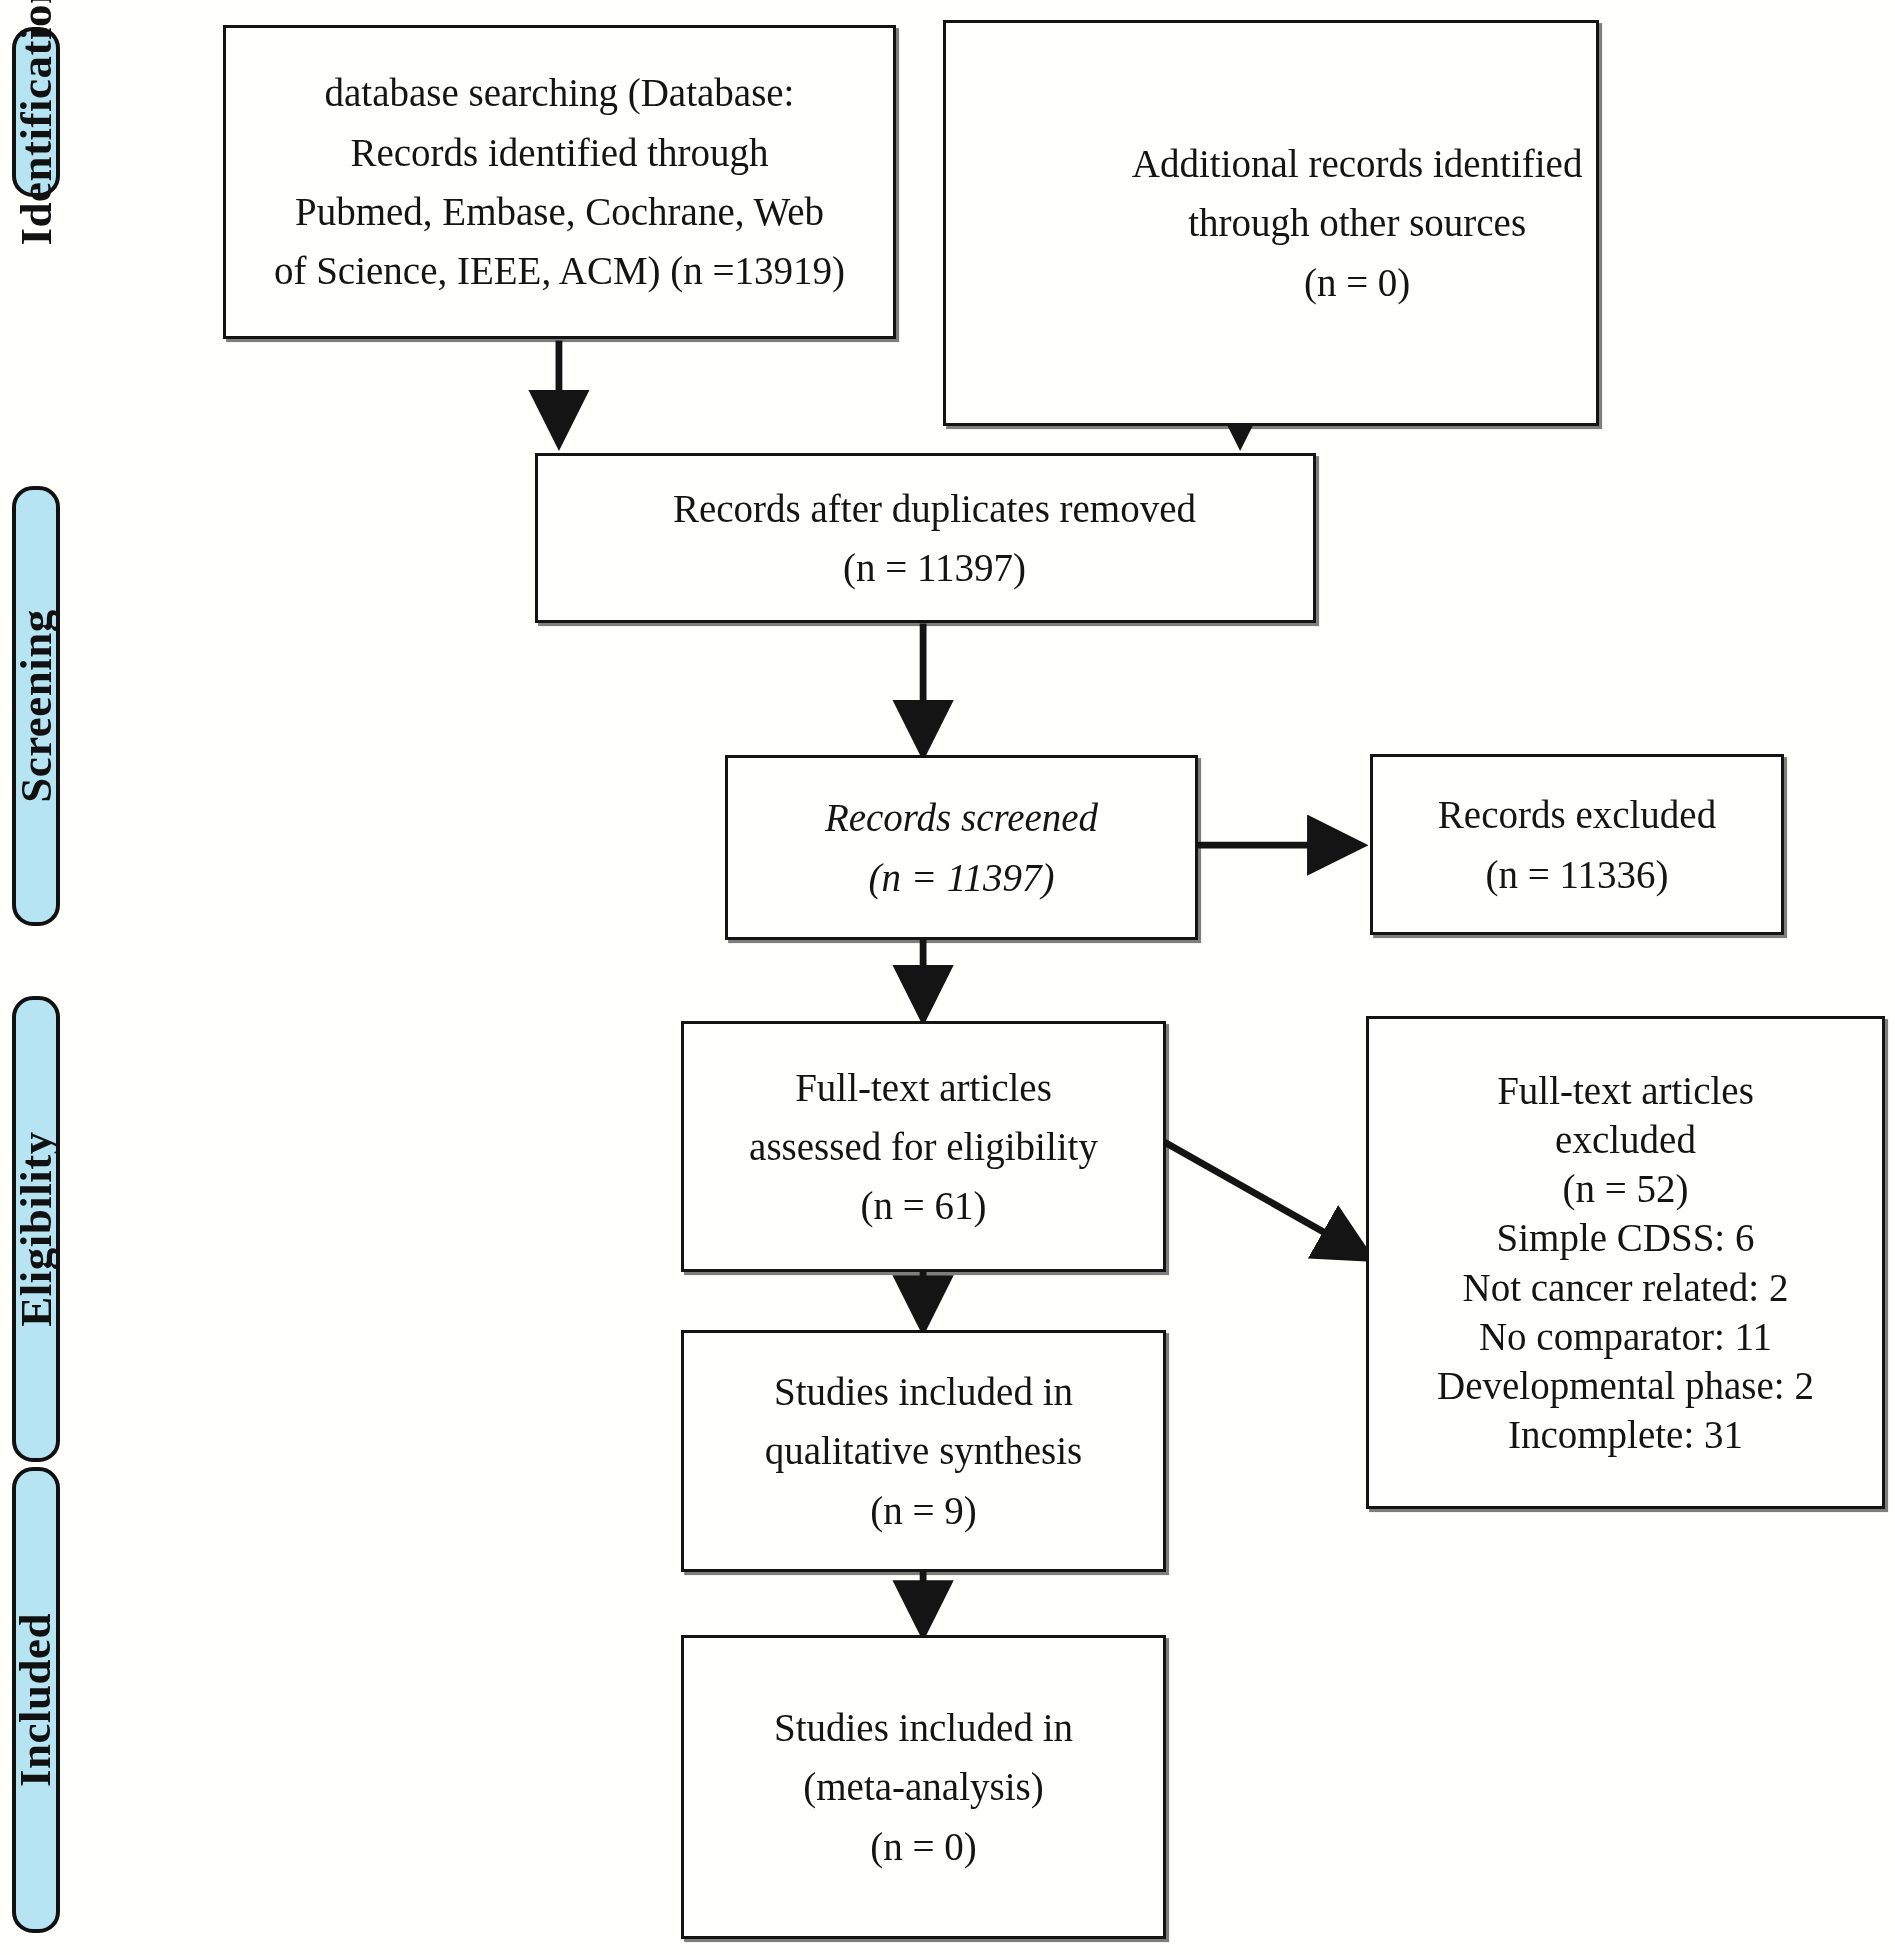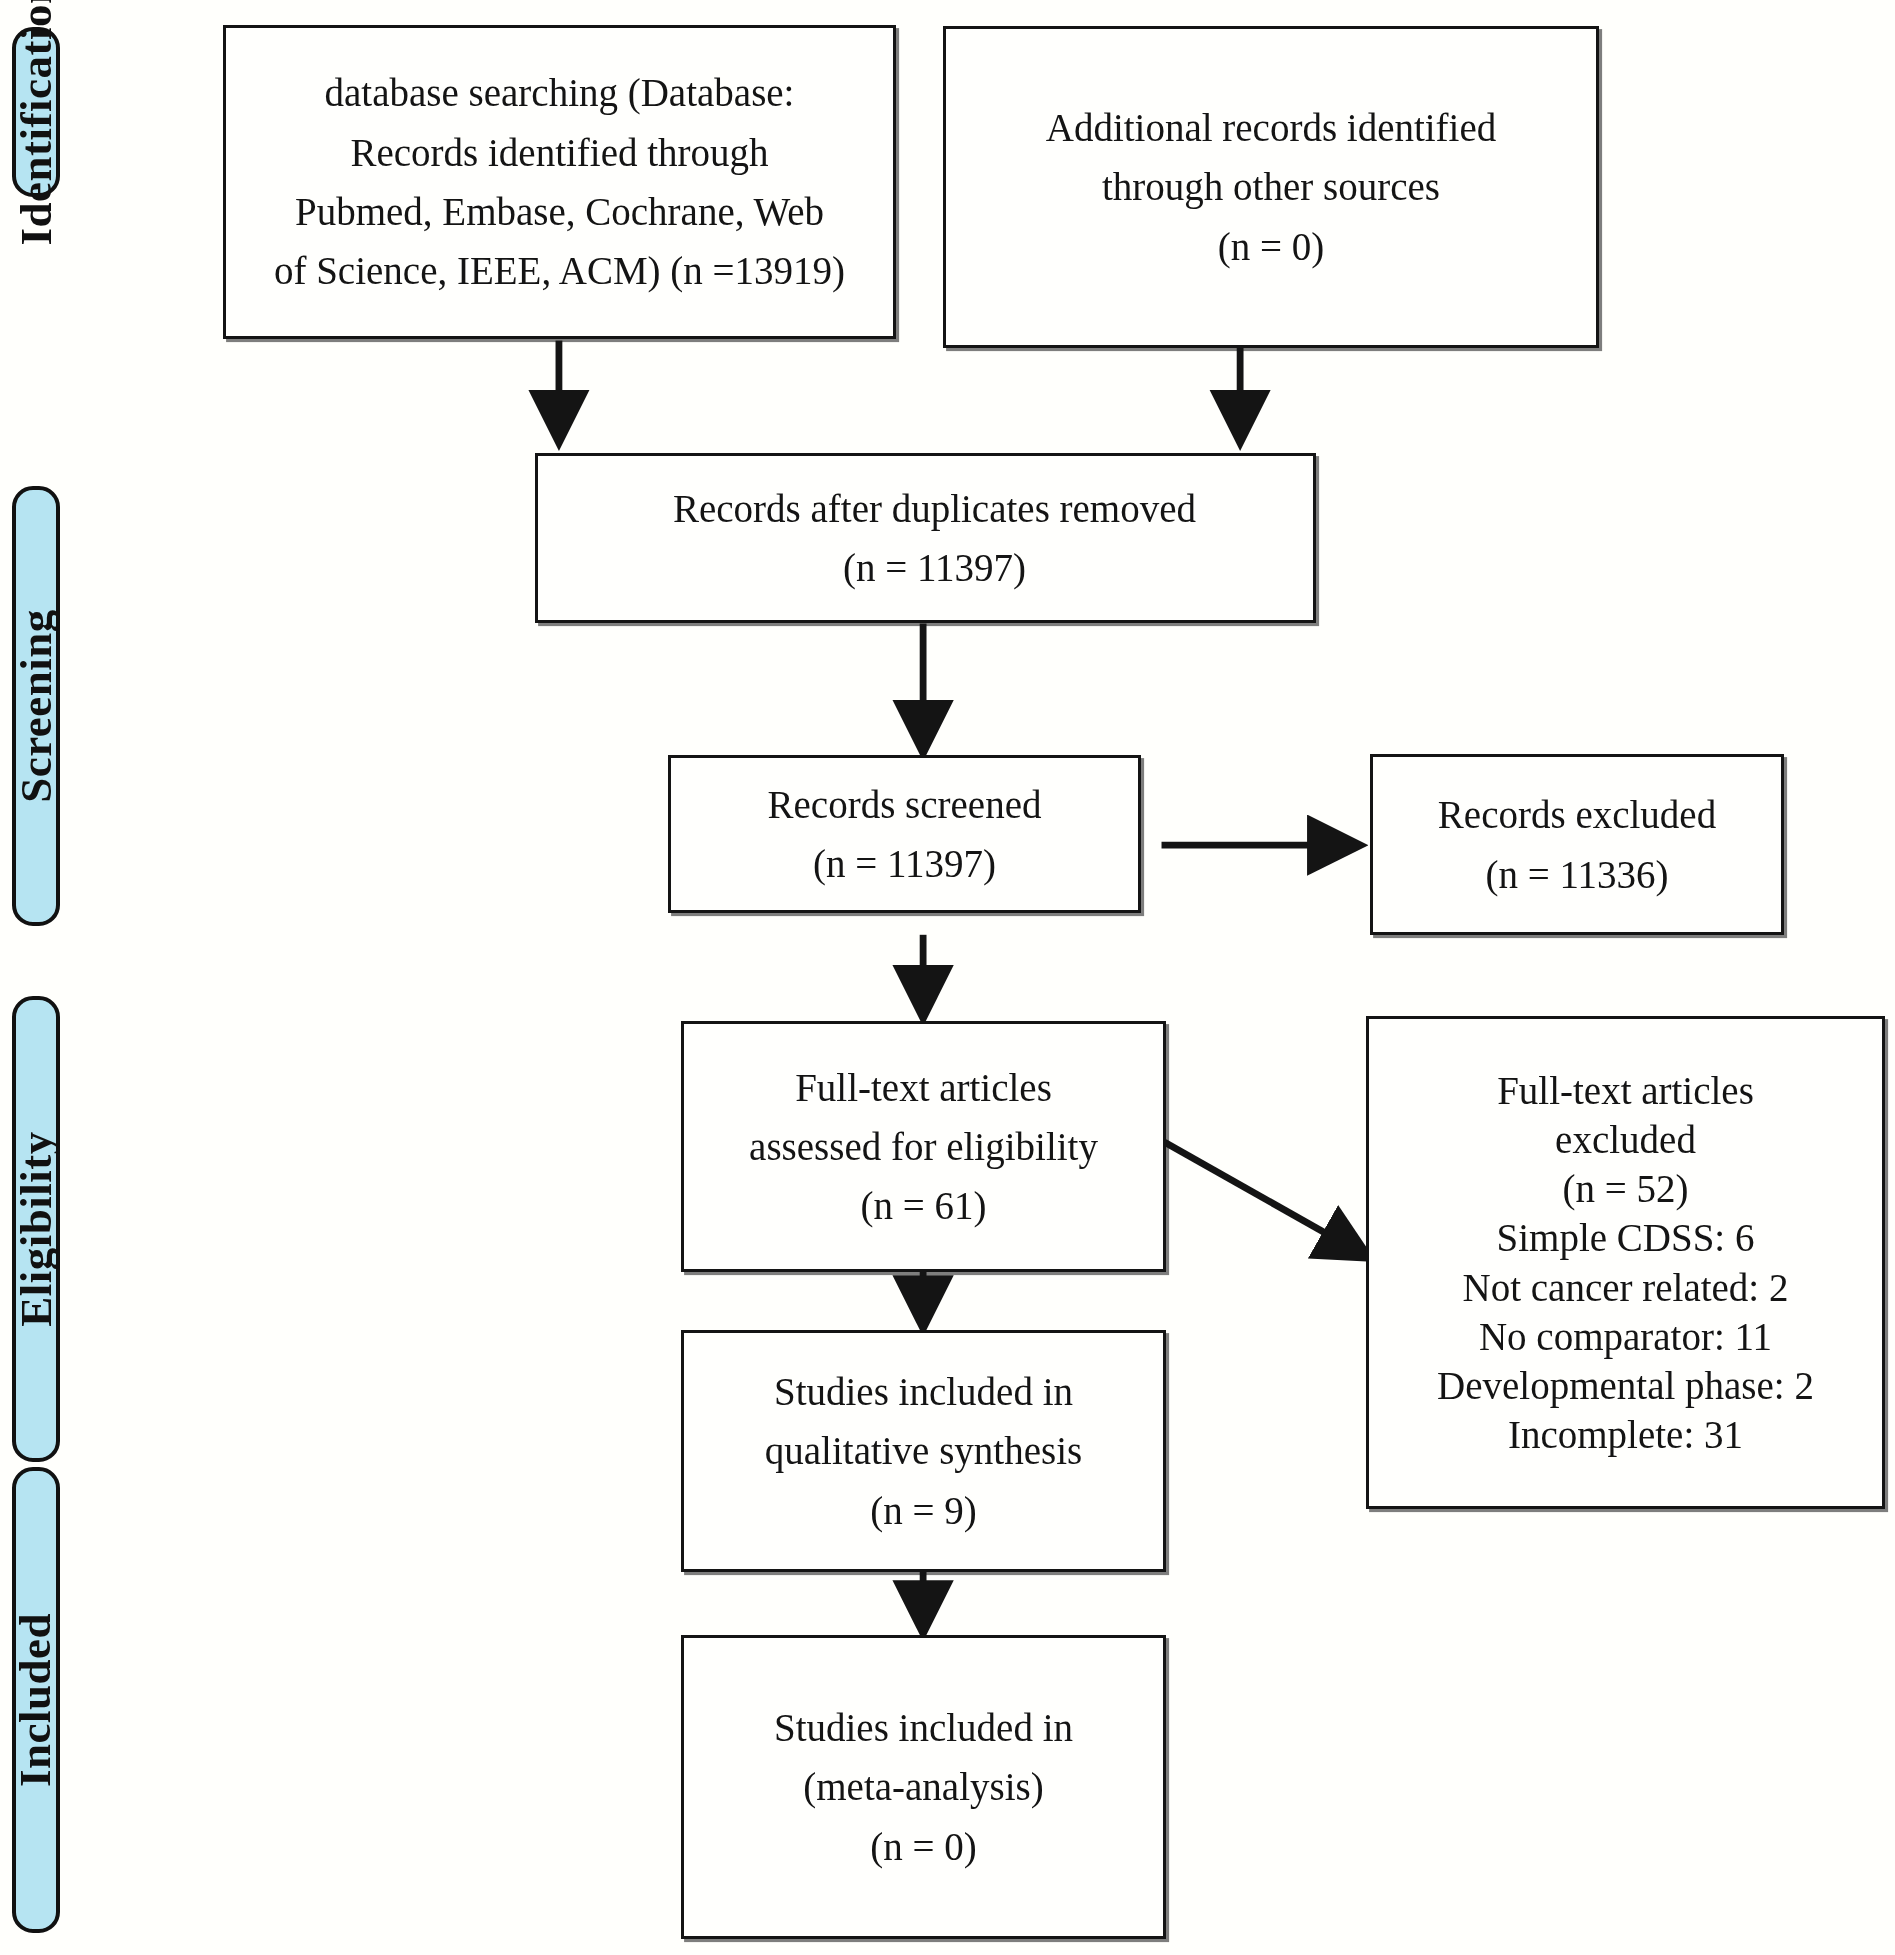--- a/index.html
+++ b/index.html
@@ -90,36 +90,36 @@
 
   <div class="node" style="left:223px;top:25px;width:673px;height:314px;">
     <div class="node-text">
       <span class="ln">database searching (Database:</span>
       <span class="ln">Records identified through</span>
       <span class="ln">Pubmed, Embase, Cochrane, Web</span>
       <span class="ln">of Science, IEEE, ACM) (n =13919)</span>
     </div>
   </div>
 
-  <div class="node" style="left:943px;top:26px;width:656px;height:322px;">
+  <div class="node" style="left:943px;top:20px;width:656px;height:406px;justify-content:flex-end;">
     <div class="node-text">
       <span class="ln">Additional records identified</span>
       <span class="ln">through other sources</span>
       <span class="ln">(n = 0)</span>
     </div>
   </div>
 
   <div class="node" style="left:535px;top:453px;width:781px;height:170px;padding-left:18px;">
     <div class="node-text">
       <span class="ln">Records after duplicates removed</span>
       <span class="ln">(n = 11397)</span>
     </div>
   </div>
 
-  <div class="node" style="left:668px;top:755px;width:473px;height:158px;">
+  <div class="node" style="left:725px;top:755px;width:473px;height:185px;font-style:italic;">
     <div class="node-text">
       <span class="ln">Records screened</span>
       <span class="ln">(n = 11397)</span>
     </div>
   </div>
 
   <div class="node" style="left:1370px;top:754px;width:414px;height:181px;">
     <div class="node-text">
       <span class="ln">Records excluded</span>
       <span class="ln">(n = 11336)</span>

